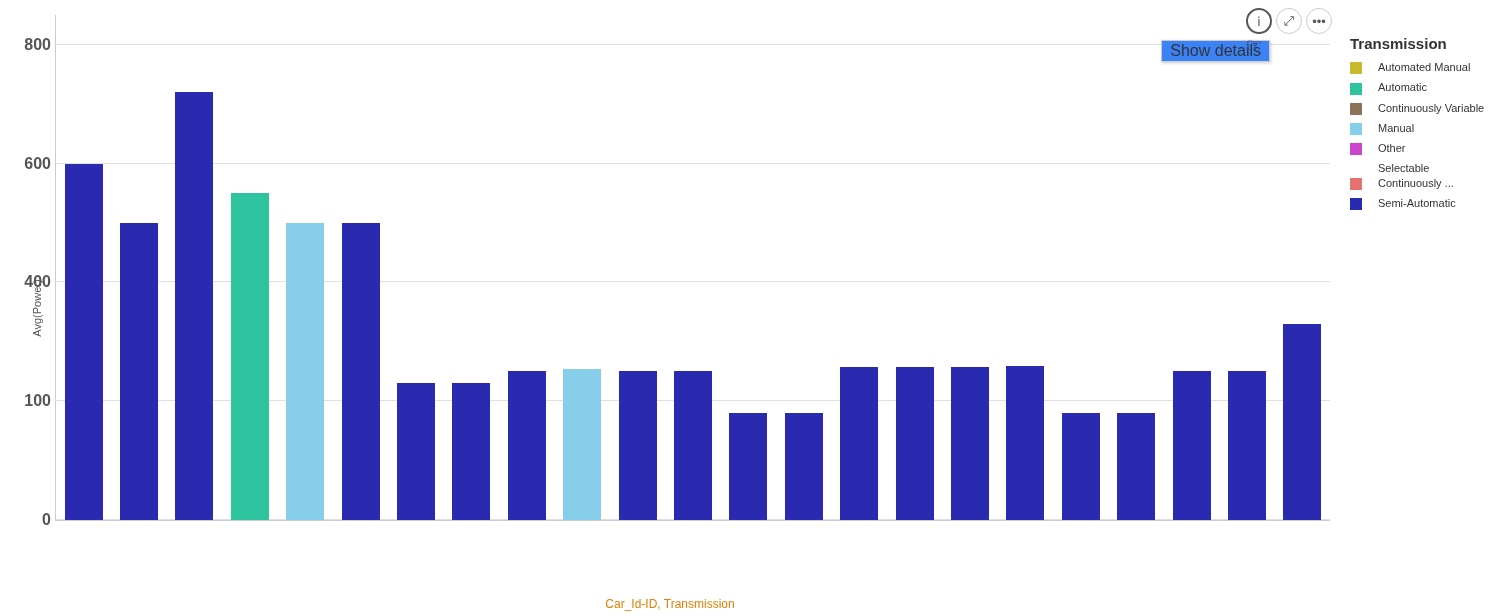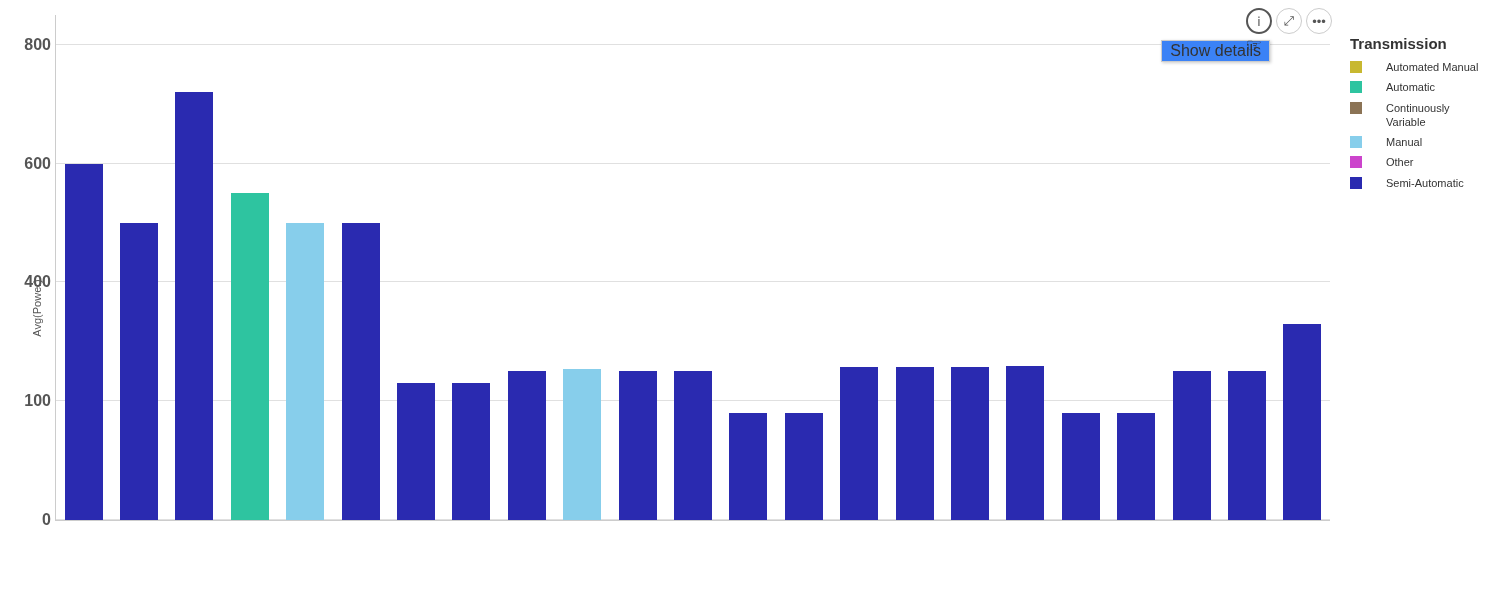--- a/index.html
+++ b/index.html
@@ -5,21 +5,21 @@
     * { box-sizing: border-box; margin: 0; padding: 0; }
     body { background: #fff; font-family: Arial, sans-serif; font-size: 12px; color: #333; width: 1500px; height: 616px; overflow: hidden; }
     .container { display: flex; width: 1500px; height: 616px; position: relative; }
     .chart-area { flex: 1; position: relative; padding: 10px 0 100px 50px; }
     .plot-area { position: absolute; left: 55px; right: 10px; top: 15px; bottom: 95px; border-left: 1px solid #ccc; border-bottom: 1px solid #ccc; }
     .grid-line { position: absolute; left: 0; right: 0; border-top: 1px solid #e0e0e0; }
     .y-tick { position: absolute; right: calc(100% + 5px); font-size: 16px; color: #555; transform: translateY(50%); font-weight: bold; }
     .x-axis-title { position: absolute; bottom: 5px; left: 0; right: 0; text-align: center; font-size: 12px; color: #e67e00; }
     .legend { width: 160px; padding: 35px 10px 10px 10px; }
     .legend-title { font-size: 15px; font-weight: bold; color: #333; margin-bottom: 8px; }
-    .legend-item { display: flex; align-items: flex-start; margin-bottom: 6px; gap: 24px; }
+    .legend-item { display: flex; align-items: flex-end; margin-bottom: 6px; gap: 16px; }
     .legend-color { width: 12px; height: 12px; flex-shrink: 0; margin-top: 1px; }
     .legend-label { font-size: 11px; color: #333; line-height: 1.3; }
     .top-icons { position: absolute; top: 5px; right: 5px; display: flex; gap: 4px; align-items: center; }
     .icon-btn { width: 26px; height: 26px; border-radius: 50%; border: 1px solid #ccc; background: #fff; display: flex; align-items: center; justify-content: center; cursor: pointer; font-size: 13px; color: #555; position: relative; }
     .icon-btn:first-child { border: 2px solid #666; }
     .tooltip { position: absolute; top: 30px; right: 0; background: #3b82f6; border: 1px solid #ccc; padding: 1px 8px; font-size: 16px; color: #333; white-space: nowrap; box-shadow: 1px 1px 3px rgba(0,0,0,0.2); }
   </style>
 </head>
 <body>
 
@@ -106,20 +106,21 @@
           </div>
           <div style="flex: 1 1 0%; display: flex; flex-direction: column; align-items: center; justify-content: flex-end; height: 100%;">
             <div style="width: 75%; background: rgb(42, 42, 176); height: 29.4118%; min-width: 16px; max-width: 38px;"></div>
           </div>
           <div style="flex: 1 1 0%; display: flex; flex-direction: column; align-items: center; justify-content: flex-end; height: 100%;">
             <div style="width: 75%; background: rgb(42, 42, 176); height: 38.8235%; min-width: 16px; max-width: 38px;"></div>
           </div>
         </div>
       </div>
 
+    <div class="x-axis-title">Car_Id-ID, Transmission</div>
 
     <div class="top-icons" style="position:absolute;top:8px;right:8px;">
       <div class="icon-btn" style="border:2px solid #555;">
         <span>ℹ</span>
         <div class="tooltip">Show details</div>
       </div>
       <div class="icon-btn">
         <span>⤢</span>
       </div>
       <div class="icon-btn">
@@ -146,18 +147,22 @@
         </div>
         <div class="legend-item">
           <div class="legend-color" style="background:#87ceeb;"></div>
           <span class="legend-label">Manual</span>
         </div>
         <div class="legend-item">
           <div class="legend-color" style="background:#cc44cc;"></div>
           <span class="legend-label">Other</span>
         </div>
         <div class="legend-item">
+          <div class="legend-color" style="background:#e87070;"></div>
+          <span class="legend-label">Selectable Continuously ...</span>
+        </div>
+        <div class="legend-item">
           <div class="legend-color" style="background:#2a2ab0;"></div>
           <span class="legend-label">Semi-Automatic</span>
         </div>
       </div>
   </div>
 </div>
 
 </body></html>

